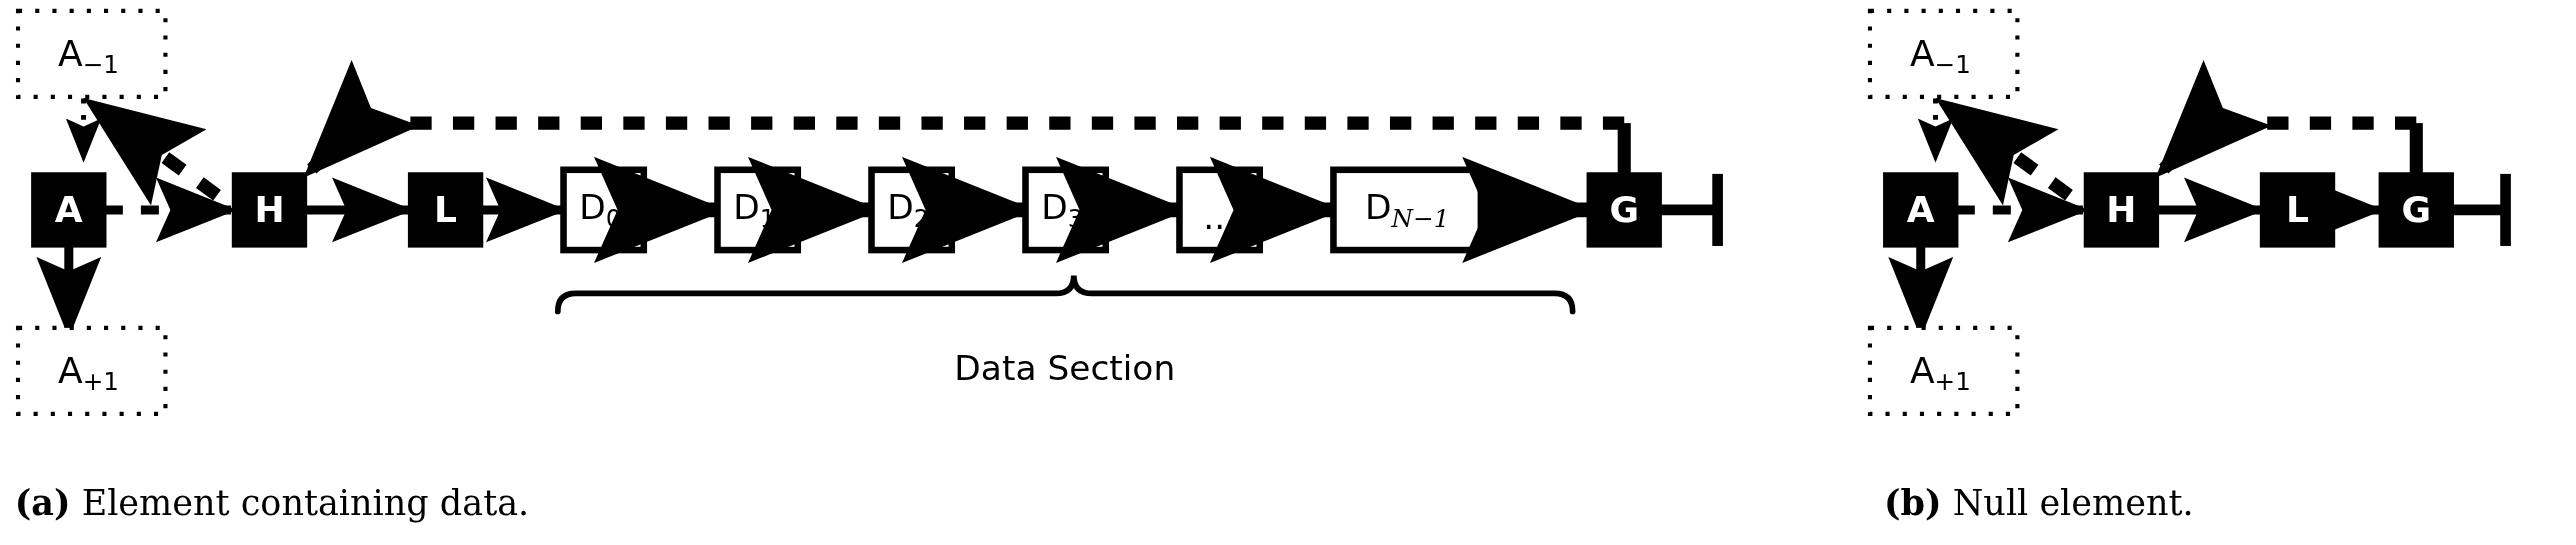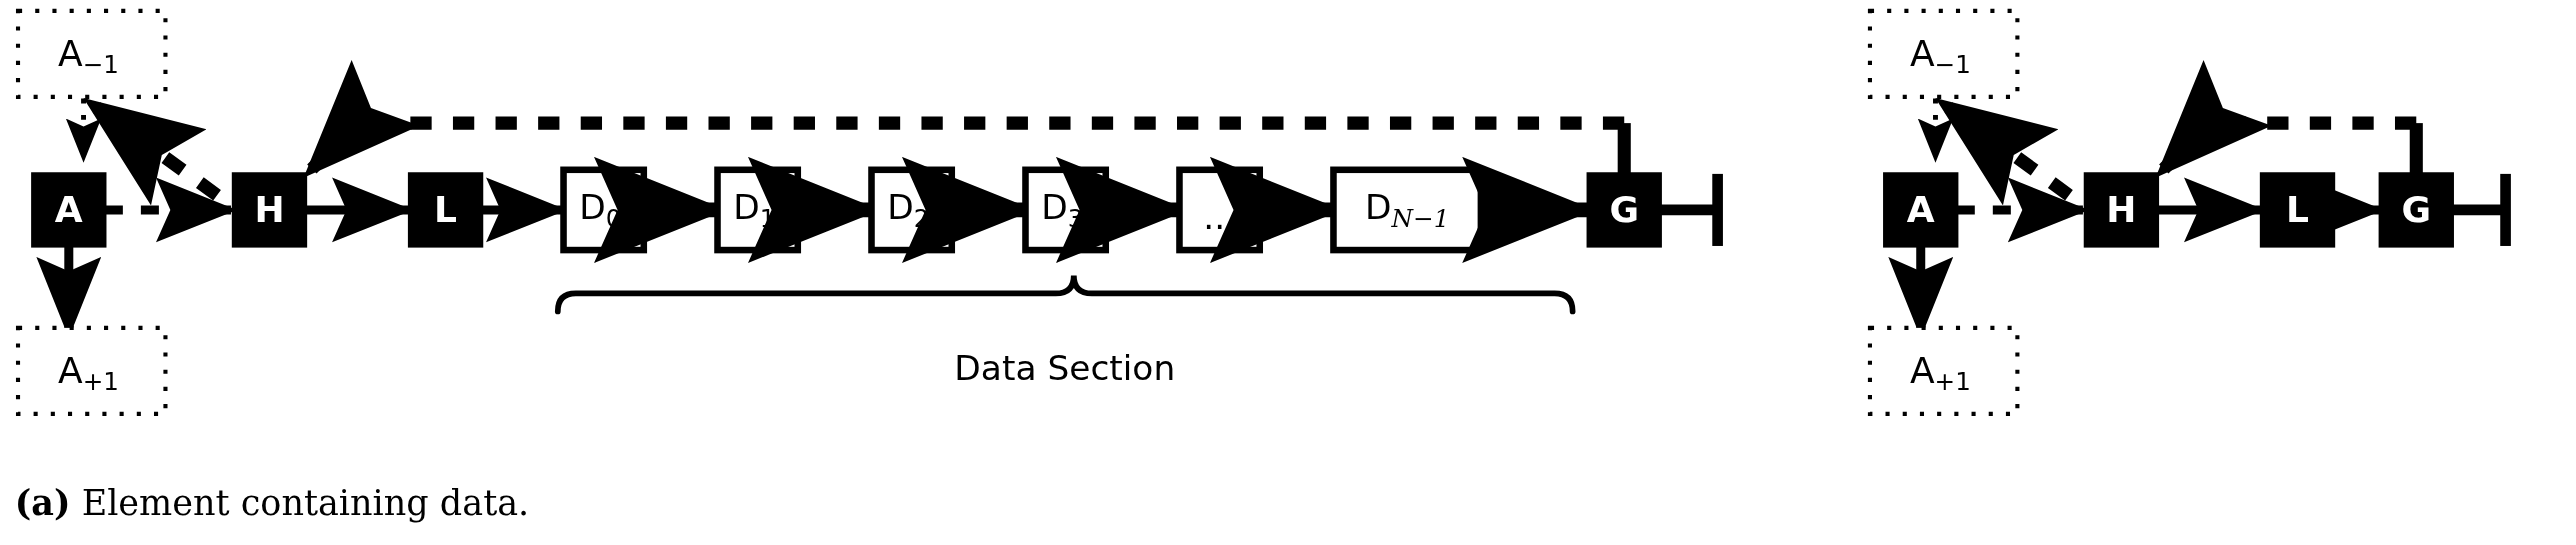--- a/index.html
+++ b/index.html
@@ -257,15 +257,18 @@
 
       <line x1="2994" y1="256" x2="3063" y2="256" stroke="#000000" stroke-width="13"></line>
       <line x1="3059" y1="212" x2="3059" y2="300" stroke="#000000" stroke-width="13"></line>
     </g>
   </svg>
 
   <div class="caption-text" id="caption-a">
     <span class="cap-tag">(a)</span><span> Element containing data.</span>
   </div>
 
+  <div class="caption-text" id="caption-b">
+    <span class="cap-tag">(b)</span><span> Null element.</span>
+  </div>
 
 </div>
 
 
 </body></html>

